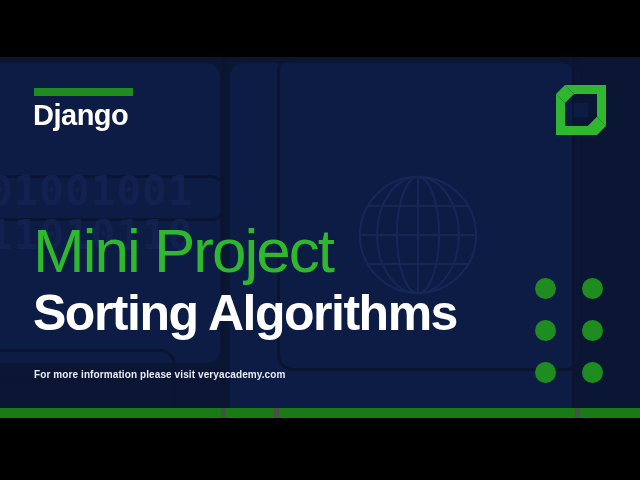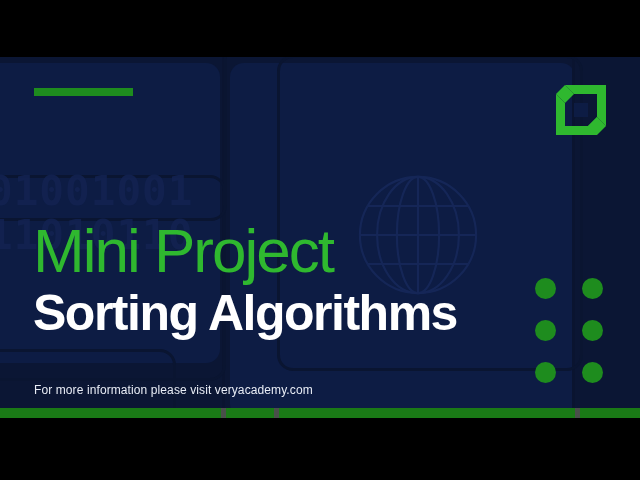--- a/index.html
+++ b/index.html
@@ -148,26 +148,27 @@
     font-weight: bold;
     color: #ffffff;
     letter-spacing: -1.5px;
     line-height: 1;
     white-space: nowrap;
     text-align: center;
   }
   .subtext {
     position: absolute;
     left: 34px;
-    top: 327px;
-    font-size: 12px;
+    top: 313px;
+    font-size: 10px;
     color: #e8ecf5;
     letter-spacing: 0.1px;
     line-height: 1;
     white-space: nowrap;
+    font-weight: bold;
   }
 
   
   .dot {
     position: absolute;
     width: 21px;
     height: 21px;
     border-radius: 50%;
     background: #1e8c1e;
   }
@@ -225,20 +226,21 @@
         <ellipse cx="50" cy="50" rx="16" ry="44"></ellipse>
         <ellipse cx="50" cy="50" rx="31" ry="44"></ellipse>
         <line x1="6" y1="50" x2="94" y2="50"></line>
         <line x1="50" y1="6" x2="50" y2="94"></line>
         <path d="M12 28 H88"></path>
         <path d="M12 72 H88"></path>
       </svg>
     </div>
 
     <div class="eyebrow-bar"></div>
+    <div class="eyebrow-text">Django</div>
 
     <div class="headline-1">Mini Project</div>
     <div class="headline-2">Sorting Algorithms</div>
 
     <div class="subtext">For more information please visit veryacademy.com</div>
 
     <div class="dot" style="left:535px; top:221px;"></div>
     <div class="dot" style="left:582px; top:221px;"></div>
     <div class="dot" style="left:535px; top:263px;"></div>
     <div class="dot" style="left:582px; top:263px;"></div>

